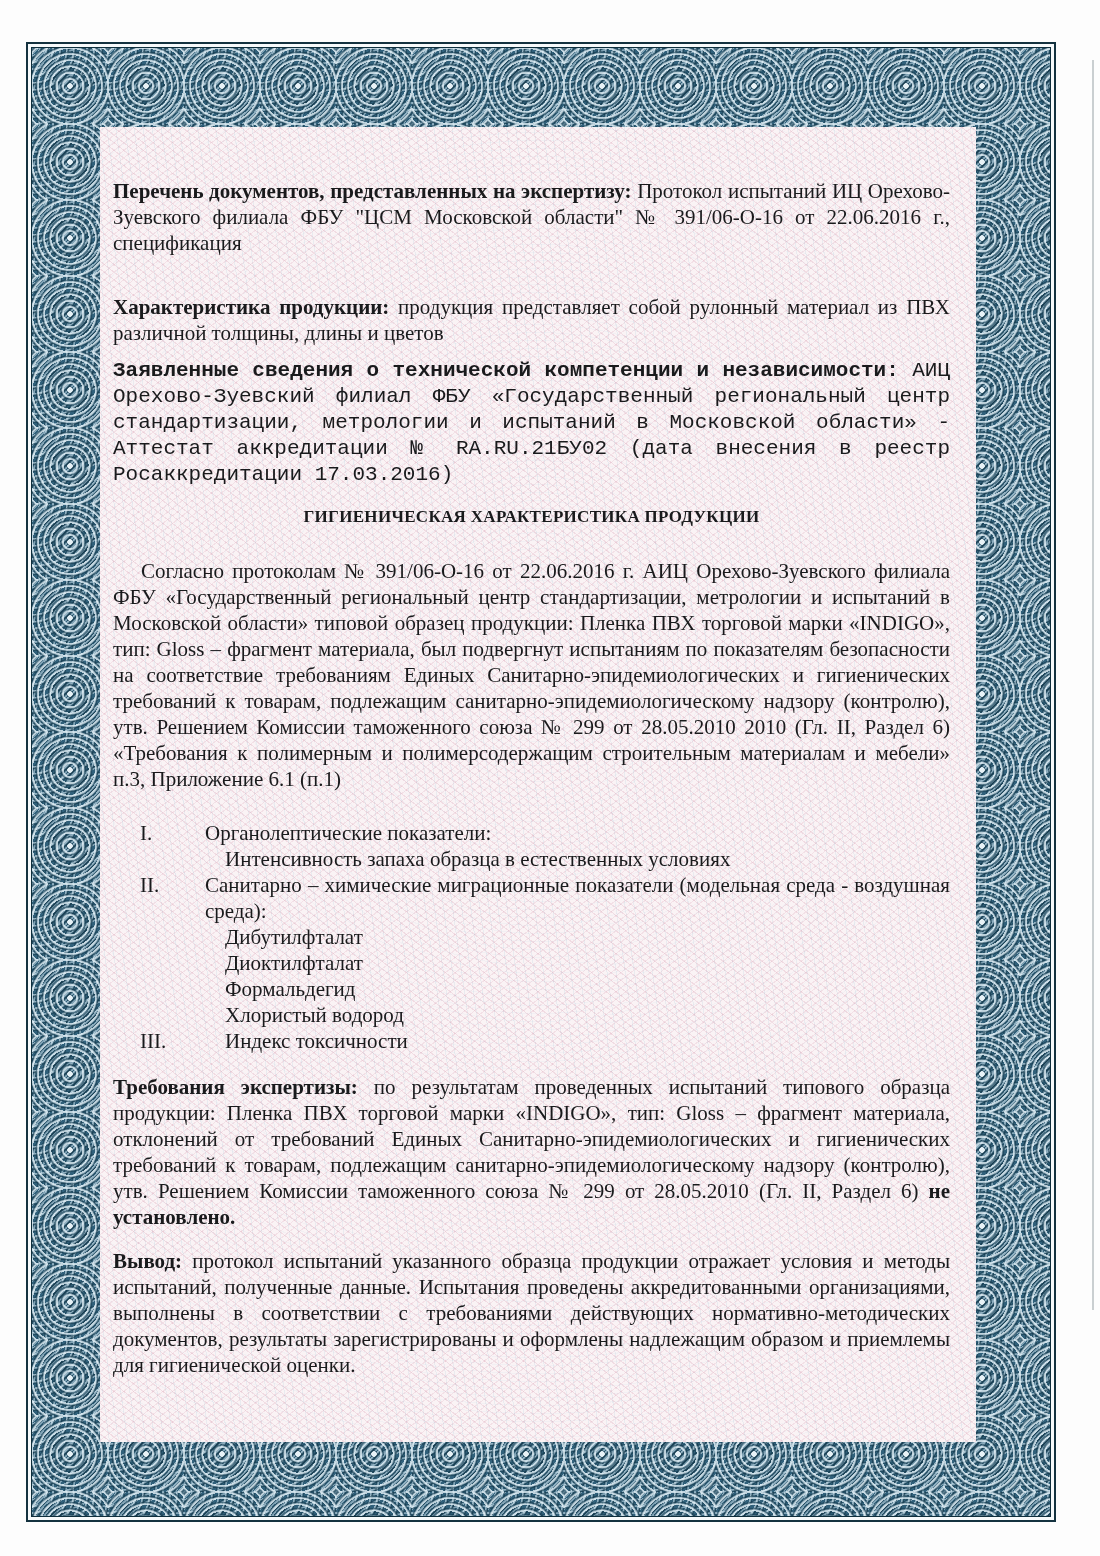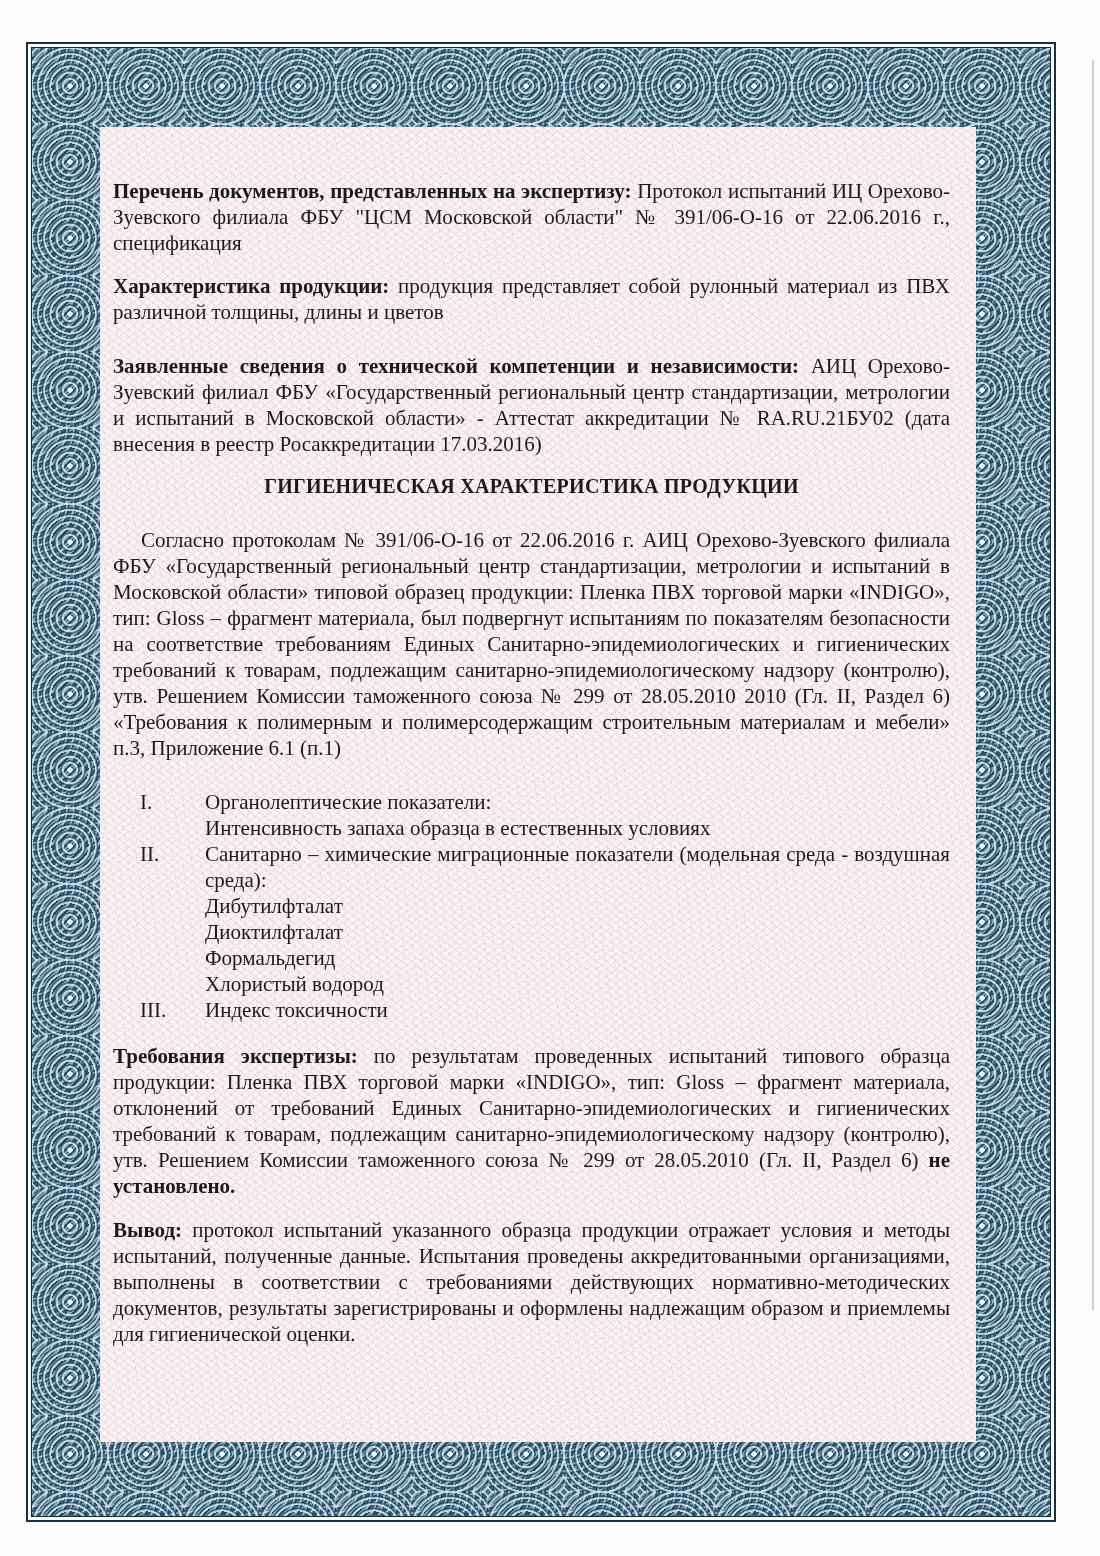--- a/index.html
+++ b/index.html
@@ -50,34 +50,34 @@
       repeating-radial-gradient(circle at 50% 40%, rgba(170,205,225,0.10) 0 1px, rgba(170,205,225,0) 1px 8px);
     color:#191a1c;
     font-size:21px;line-height:26px;
   }
 
   p{margin:0;}
   .para{text-align:justify;}
   .lead{font-weight:bold;}
 
   .p-documents{margin-top:51px;}
-  .p-characteristics{margin-top:17px;}
-  .p-competence{margin-top:28px;}
+  .p-characteristics{margin-top:38px;}
+  .p-competence{margin-top:12px;font-family:Liberation Mono, monospace;}
   .section-heading{
     margin-top:16px;
     font-weight:bold;text-align:center;
-    font-size:20px;letter-spacing:0.3px;
+    font-size:17px;letter-spacing:0.3px;
   }
   .p-protocol{margin-top:28px;text-indent:28px;}
 
   .indicator-list{margin-top:28px;}
   .indicator-item{position:relative;padding-left:92px;}
   .indicator-numeral{position:absolute;left:27px;top:0;}
   .indicator-title{text-align:justify;}
-  .indicator-sub{text-align:left;}
+  .indicator-sub{text-align:left;margin-left:20px;}
 
   .p-results{margin-top:20px;}
   .p-conclusion{margin-top:18px;}
 
   
   .scan-edge-right{
     position:absolute;right:6px;top:60px;width:2px;height:1250px;
     background:rgba(140,150,156,0.45);
   }
 </style>

